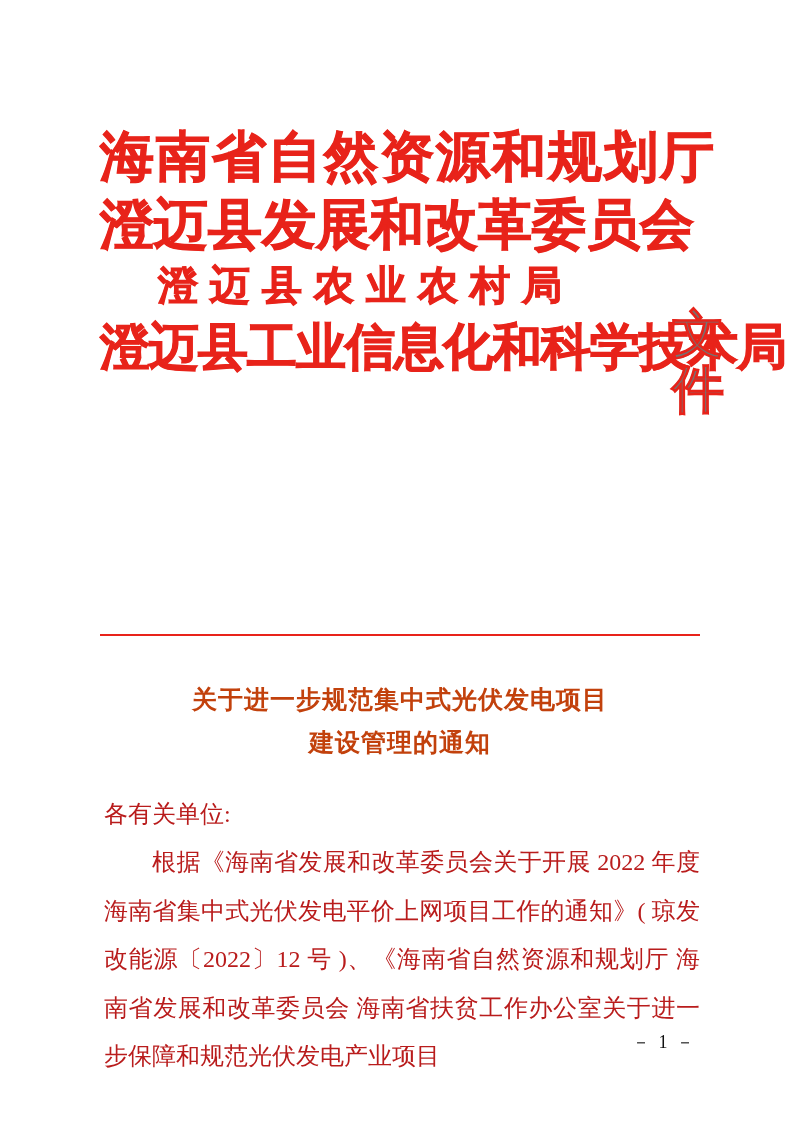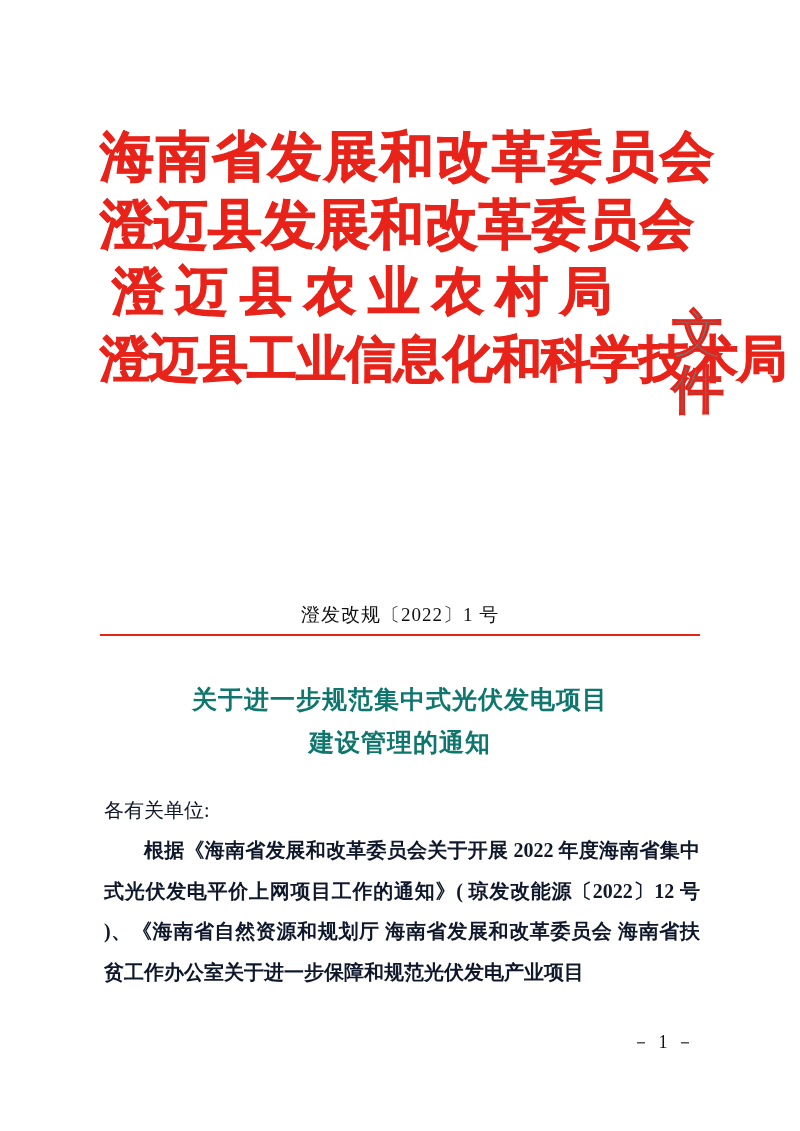--- a/index.html
+++ b/index.html
@@ -54,21 +54,21 @@
     font-size: 54px;
     margin-bottom: 14px;
     letter-spacing: 2px;
   }
   .lh-line-2 {
     font-size: 54px;
     margin-bottom: 14px;
     letter-spacing: 0px;
   }
   .lh-line-3 {
-    font-size: 52px;
+    font-size: 40px;
     margin-bottom: 16px;
     letter-spacing: 12px;
     padding-left: 12px;
   }
   .lh-line-4 {
     font-size: 50px;
     letter-spacing: -1px;
   }
 
   .lh-wenjian {
@@ -109,72 +109,70 @@
   .doc-title {
     position: absolute;
     left: 0;
     top: 678px;
     width: 800px;
     text-align: center;
     font-size: 25px;
     font-weight: bold;
     line-height: 1.72;
     letter-spacing: 1px;
-    color: #0f766e;
+    color: #c2410c;
   }
 
   
   .body-block {
     position: absolute;
     left: 104px;
     top: 790px;
     width: 596px;
-    font-size: 20px;
+    font-size: 24px;
     line-height: 2.02;
-    color: #0f172a;
+    color: #b91c1c;
     text-align: justify;
   }
 
   .salutation {
     margin: 0 0 0 0;
   }
 
   .para {
     margin: 0;
     text-indent: 2em;
     text-align: justify;
-    font-weight: bold;
   }
 
   
   .page-number {
     position: absolute;
     right: 104px;
     top: 1030px;
     font-size: 18px;
     letter-spacing: 2px;
     color: #111;
   }
 </style>
 </head>
 <body>
 
 <div class="page">
 
   <div class="letterhead">
     <div class="lh-lines">
-      <div class="lh-line lh-line-1">海南省发展和改革委员会</div>
+      <div class="lh-line lh-line-1">海南省自然资源和规划厅</div>
       <div class="lh-line lh-line-2">澄迈县发展和改革委员会</div>
       <div class="lh-line lh-line-3">澄迈县农业农村局</div>
       <div class="lh-line lh-line-4">澄迈县工业信息化和科学技术局</div>
     </div>
     <div class="lh-wenjian">文件</div>
   </div>
 
-  <div class="doc-number">澄发改规〔2022〕1 号</div>
 
   <div class="red-rule"></div>
 
   <div class="doc-title">
     <div>关于进一步规范集中式光伏发电项目</div>
     <div>建设管理的通知</div>
   </div>
 
   <div class="body-block">
     <p class="salutation">各有关单位:</p>

